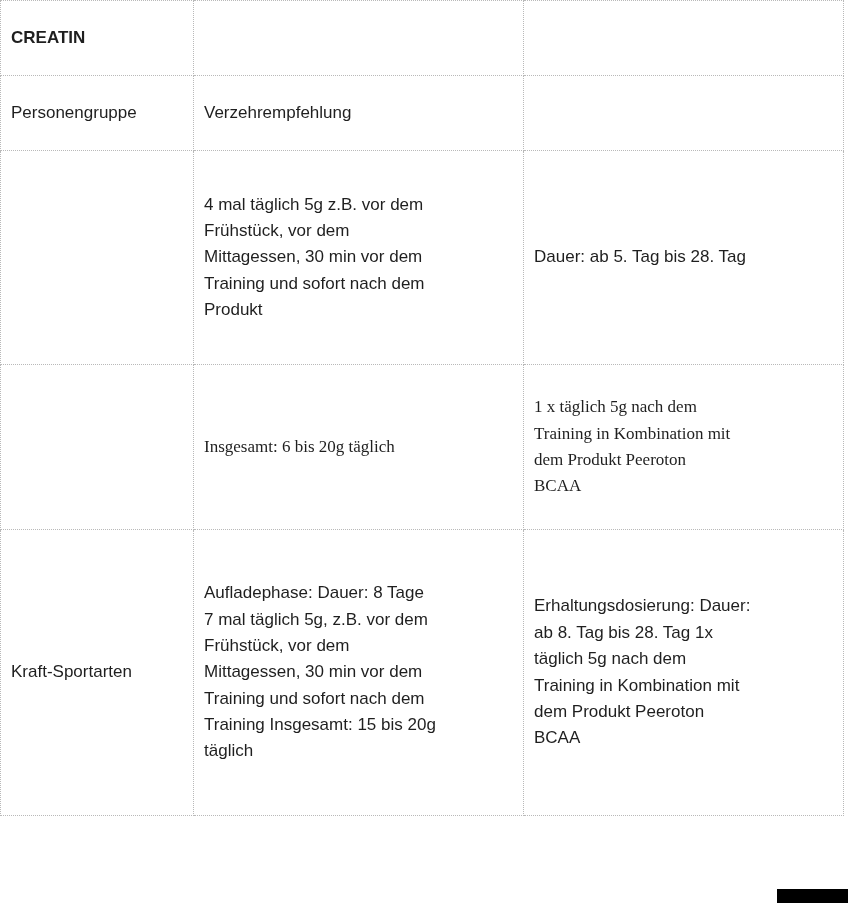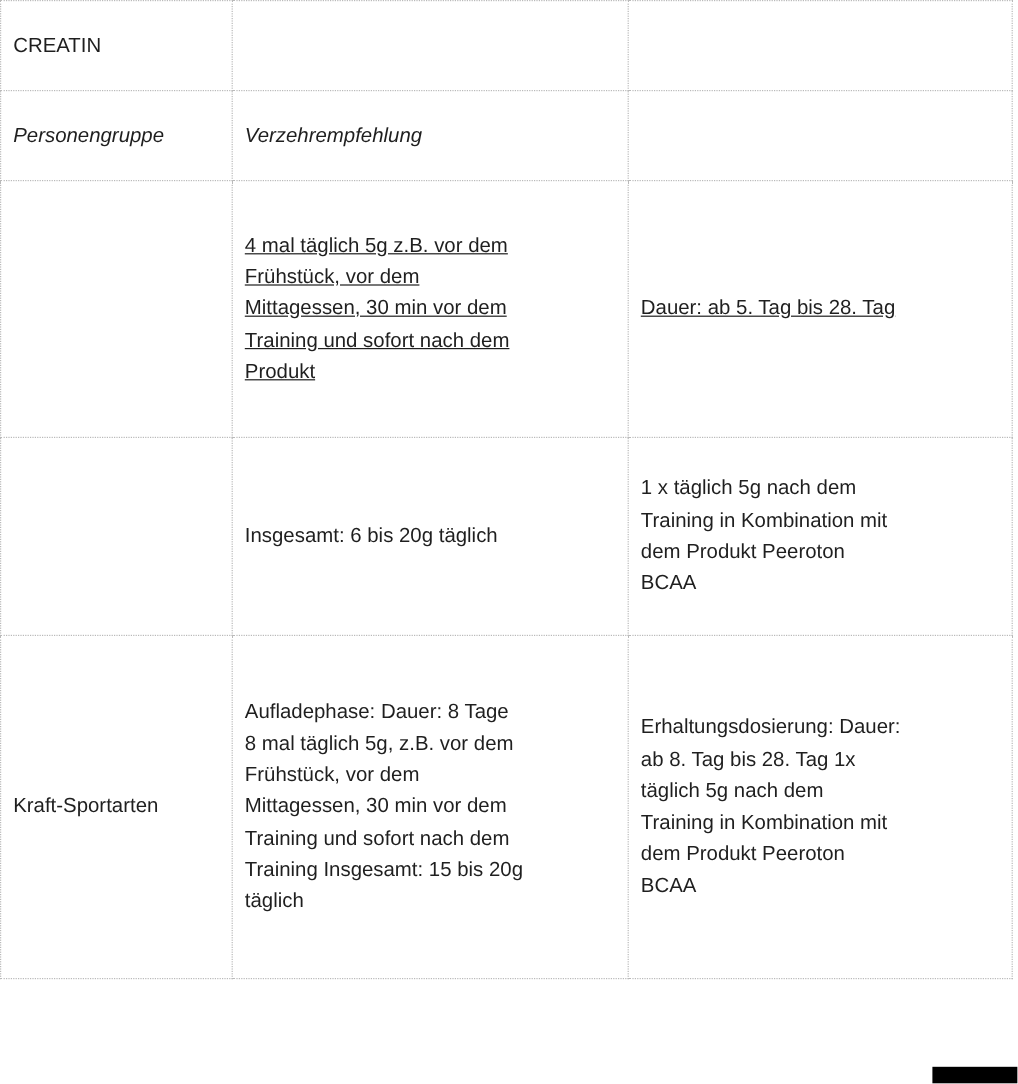--- a/index.html
+++ b/index.html
@@ -34,25 +34,25 @@
     padding: 10px 8px 10px 10px;
     font-size: 17px;
     line-height: 1.55;
     color: #1f1f1f;
     word-wrap: break-word;
   }
   col.c1 { width: 193px; }
   col.c2 { width: 330px; }
   col.c3 { width: 320px; }
 
-  tr.r-title td  { height: 54px; }
-  tr.r-head td   { height: 54px; font-style: italic; }
+  tr.r-title td  { height: 54px; font-weight: bold; }
+  tr.r-head td   { height: 54px; }
   tr.r-endur td  { height: 78px; }
-  tr.r-load td   { height: 193px; text-decoration: underline; }
-  tr.r-total td  { height: 144px; }
+  tr.r-load td   { height: 193px; }
+  tr.r-total td  { height: 144px; font-family: Liberation Serif, serif; }
   tr.r-kraft td  { height: 265px; }
   td.empty { }
 
   .multiline { display: block; }
   .multiline .ln { display: block; }
   .bottom-bar {
     position: absolute;
     right: 0;
     bottom: 0;
     width: 71px;
@@ -122,21 +122,21 @@
 
       <tr class="r-kraft">
         <td>
           <span class="multiline">
             <span class="ln">Kraft-Sportarten</span>
           </span>
         </td>
         <td>
           <span class="multiline">
             <span class="ln">Aufladephase: Dauer: 8 Tage</span>
-            <span class="ln">8 mal täglich 5g, z.B. vor dem</span>
+            <span class="ln">7 mal täglich 5g, z.B. vor dem</span>
             <span class="ln">Frühstück, vor dem</span>
             <span class="ln">Mittagessen,  30 min vor dem</span>
             <span class="ln">Training und sofort nach dem</span>
             <span class="ln">Training Insgesamt: 15 bis 20g</span>
             <span class="ln">täglich</span>
           </span>
         </td>
         <td>
           <span class="multiline">
             <span class="ln">Erhaltungsdosierung: Dauer:</span>

